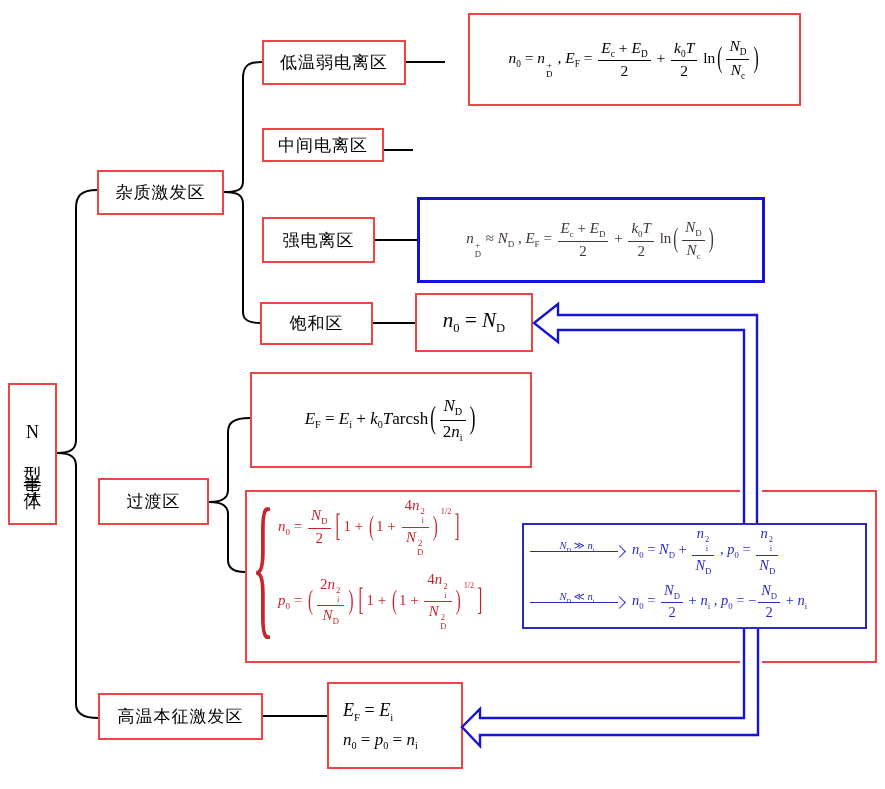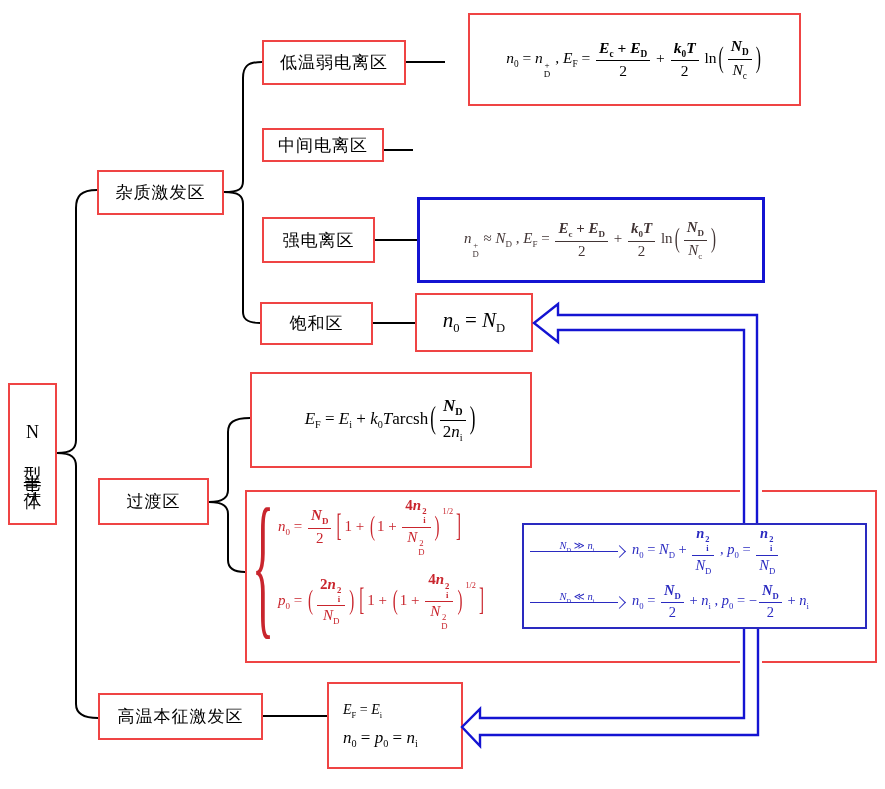--- a/index.html
+++ b/index.html
@@ -7,21 +7,21 @@
           font-family:"Liberation Serif",serif;color:#000;}
   .box{position:absolute;border:2px solid #ef4444;background:#fff;box-sizing:border-box;
        display:flex;align-items:center;justify-content:center;}
   .label{font-size:17px;letter-spacing:1px;white-space:nowrap;}
   .vlabel{writing-mode:vertical-lr;text-orientation:upright;letter-spacing:9px;font-size:18px;}
   .math{font-family:"Liberation Serif",serif;white-space:nowrap;}
   .math i{font-style:italic;}
   sub{font-size:0.6em;}
   sup{font-size:0.6em;margin-top:36px;}
   .fr{display:inline-block;vertical-align:middle;text-align:center;line-height:1.15;margin:0 2px;}
-  .fr .nu{display:block;border-bottom:1px solid currentColor;padding:0 3px 1px;font-weight:bold;}
+  .fr .nu{display:block;border-bottom:1px solid currentColor;padding:0 3px 1px;}
   .fr .de{display:block;padding:1px 3px 0;}
   .stk{display:inline-flex;flex-direction:column;align-items:center;font-size:0.58em;
        line-height:1.05;vertical-align:-0.5em;margin:0 1px;}
   .bp{display:inline-block;transform:scaleY(1.85);margin:0 2px;font-weight:300;}
   .bb{display:inline-block;transform:scaleY(2.05);margin:0 3px;font-weight:300;}
   .ex{font-size:0.55em;position:relative;top:-1.25em;margin-left:1px;}
   .blue-border{border:3px solid #1414d2;}
   .thinblue-border{border:2px solid #2a2ac0;}
   .redtext{color:#c9252d;}
   .strongtext{color:#423535;}
@@ -135,21 +135,21 @@
       <span class="limarrow">
         <span class="cond"><i>N</i><sub>D</sub> ≪ <i>n</i><sub>i</sub></span>
         <span class="shaft"></span>
         <span class="head"></span>
       </span>
       <span><i>n</i><sub>0</sub> = <span class="fr"><span class="nu"><i>N</i><sub>D</sub></span><span class="de">2</span></span> + <i>n</i><sub>i</sub> , <i>p</i><sub>0</sub> = −<span class="fr"><span class="nu"><i>N</i><sub>D</sub></span><span class="de">2</span></span> + <i>n</i><sub>i</sub></span>
     </div>
   </div>
 
   <div class="box" style="left:327px;top:682px;width:136px;height:87px;flex-direction:column;align-items:flex-start;justify-content:center;gap:8px;padding-left:14px;">
-    <span class="math" style="font-size:14px;"><i>E</i><sub>F</sub> = <i>E</i><sub>i</sub></span>
+    <span class="math" style="font-size:18px;"><i>E</i><sub>F</sub> = <i>E</i><sub>i</sub></span>
     <span class="math" style="font-size:17px;"><i>n</i><sub>0</sub> = <i>p</i><sub>0</sub> = <i>n</i><sub>i</sub></span>
   </div>
 
   <svg class="overlay" width="885" height="789" viewBox="0 0 885 789">
 
     <path d="M406 62 H445" stroke="#000" stroke-width="2" fill="none"></path>
     <path d="M384 150 H413" stroke="#000" stroke-width="2" fill="none"></path>
     <path d="M375 240 H417" stroke="#000" stroke-width="2" fill="none"></path>
     <path d="M373 323 H415" stroke="#000" stroke-width="2" fill="none"></path>
     <path d="M263 716 H327" stroke="#000" stroke-width="2" fill="none"></path>

